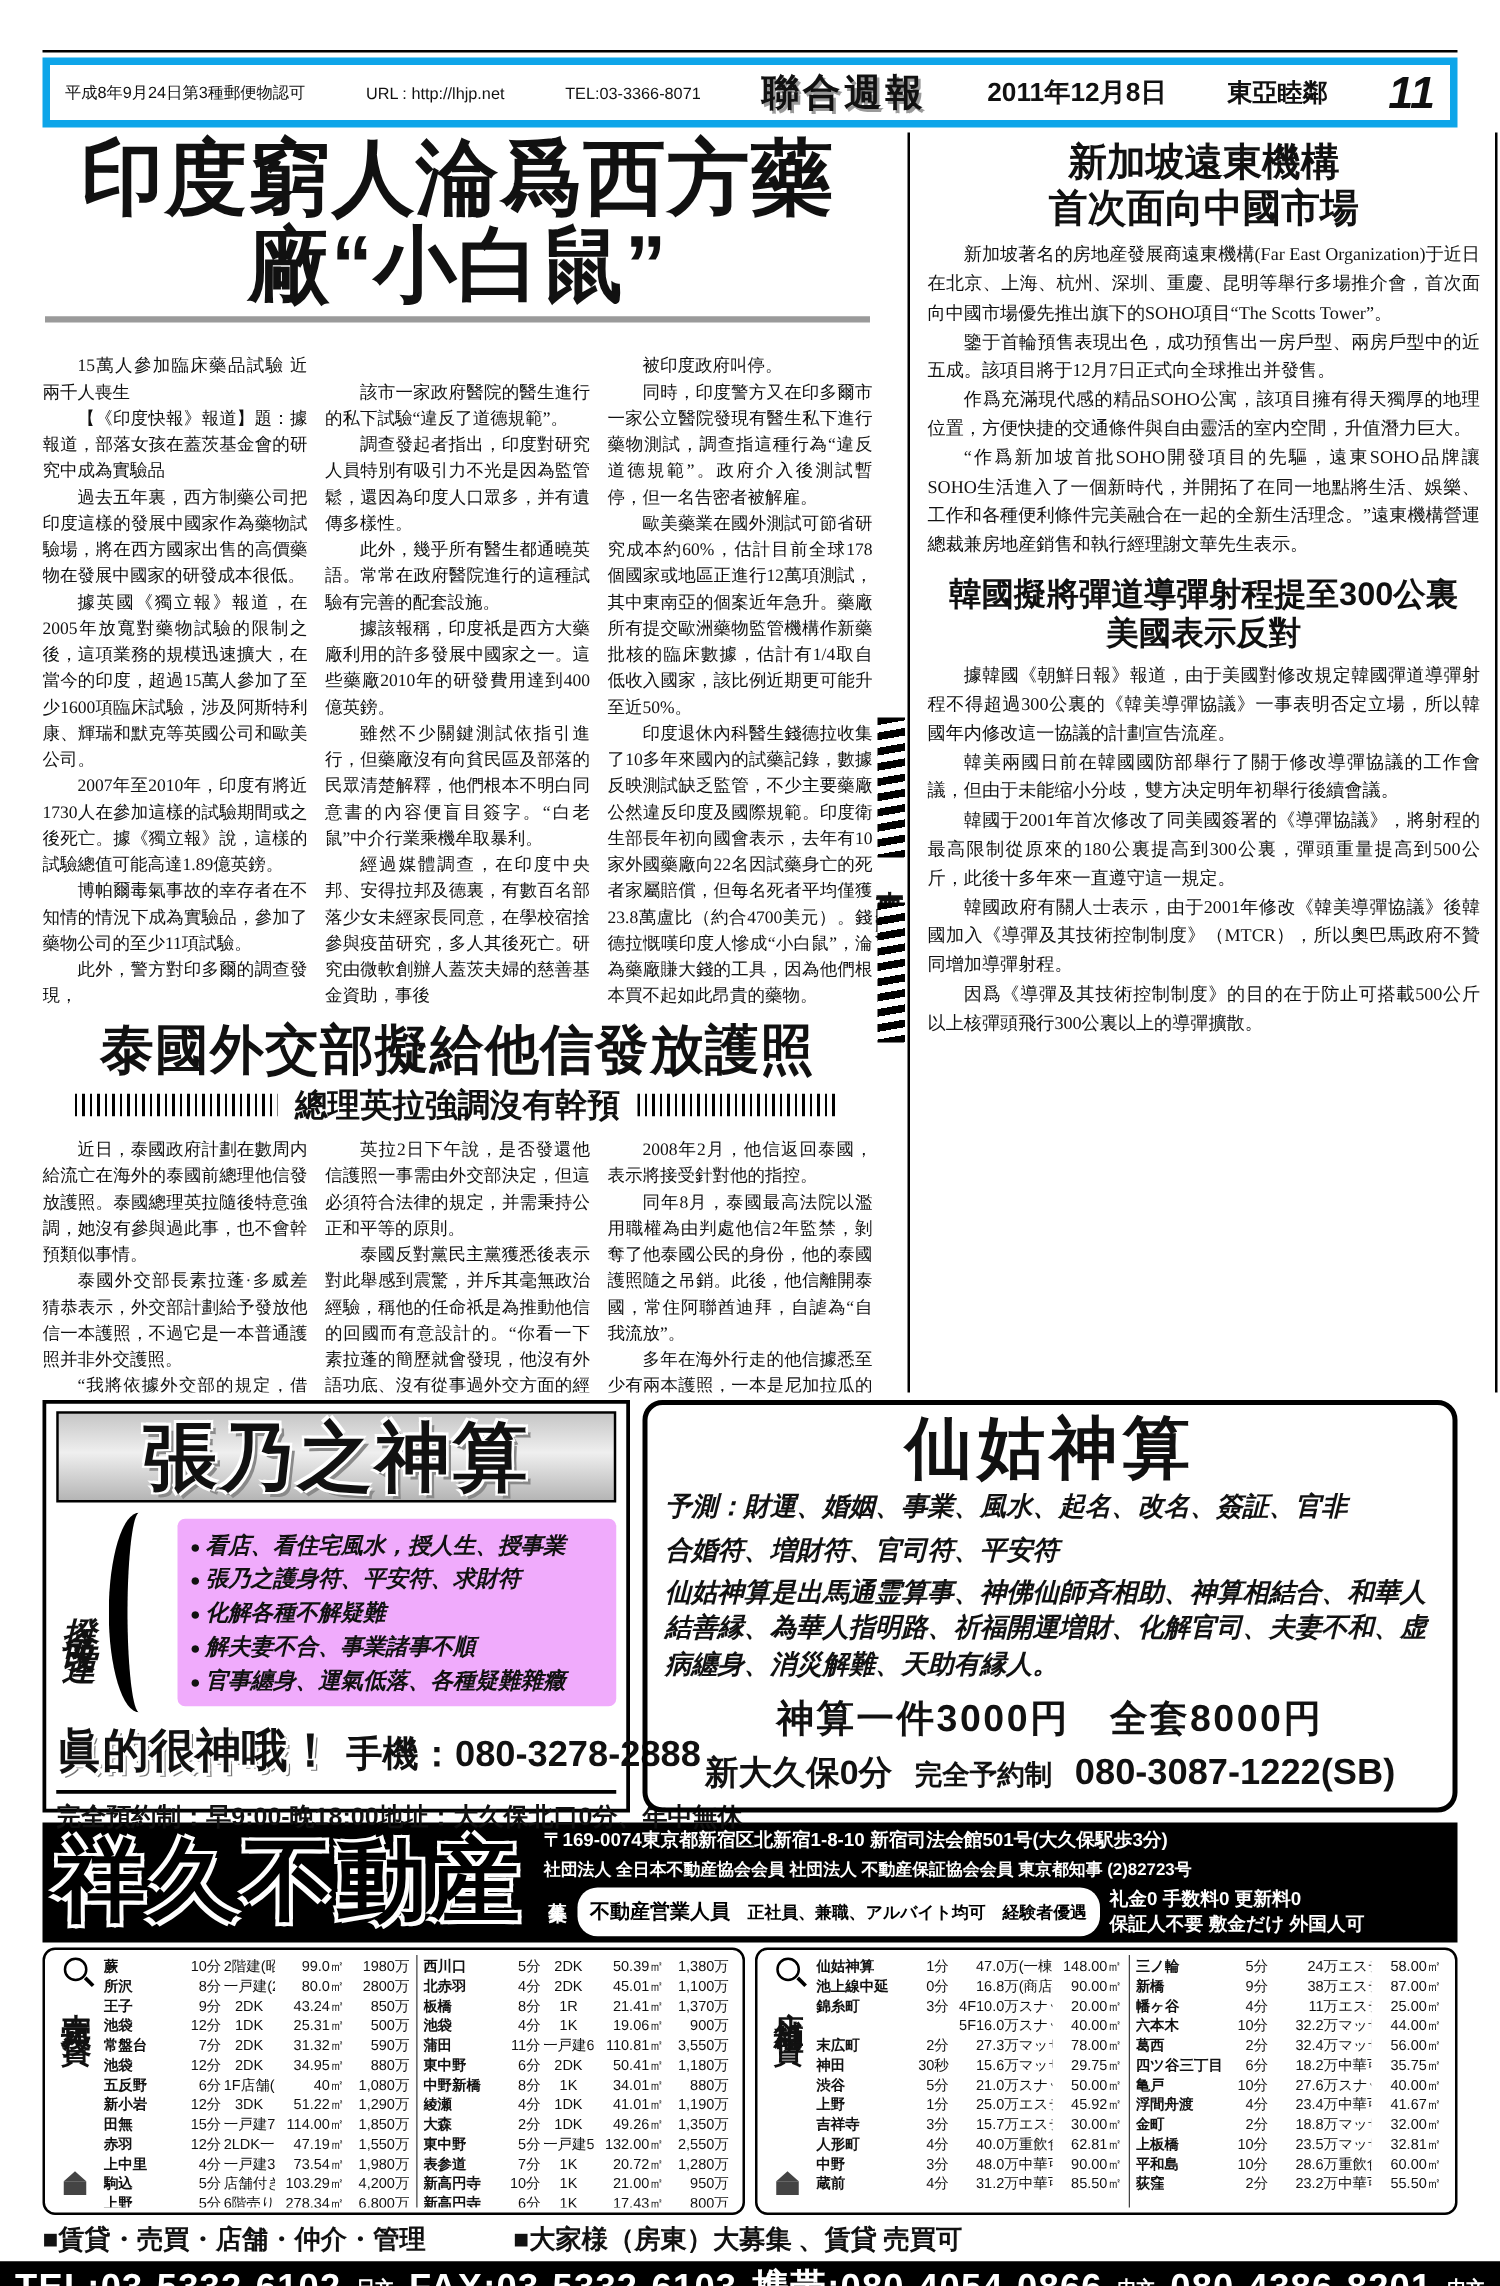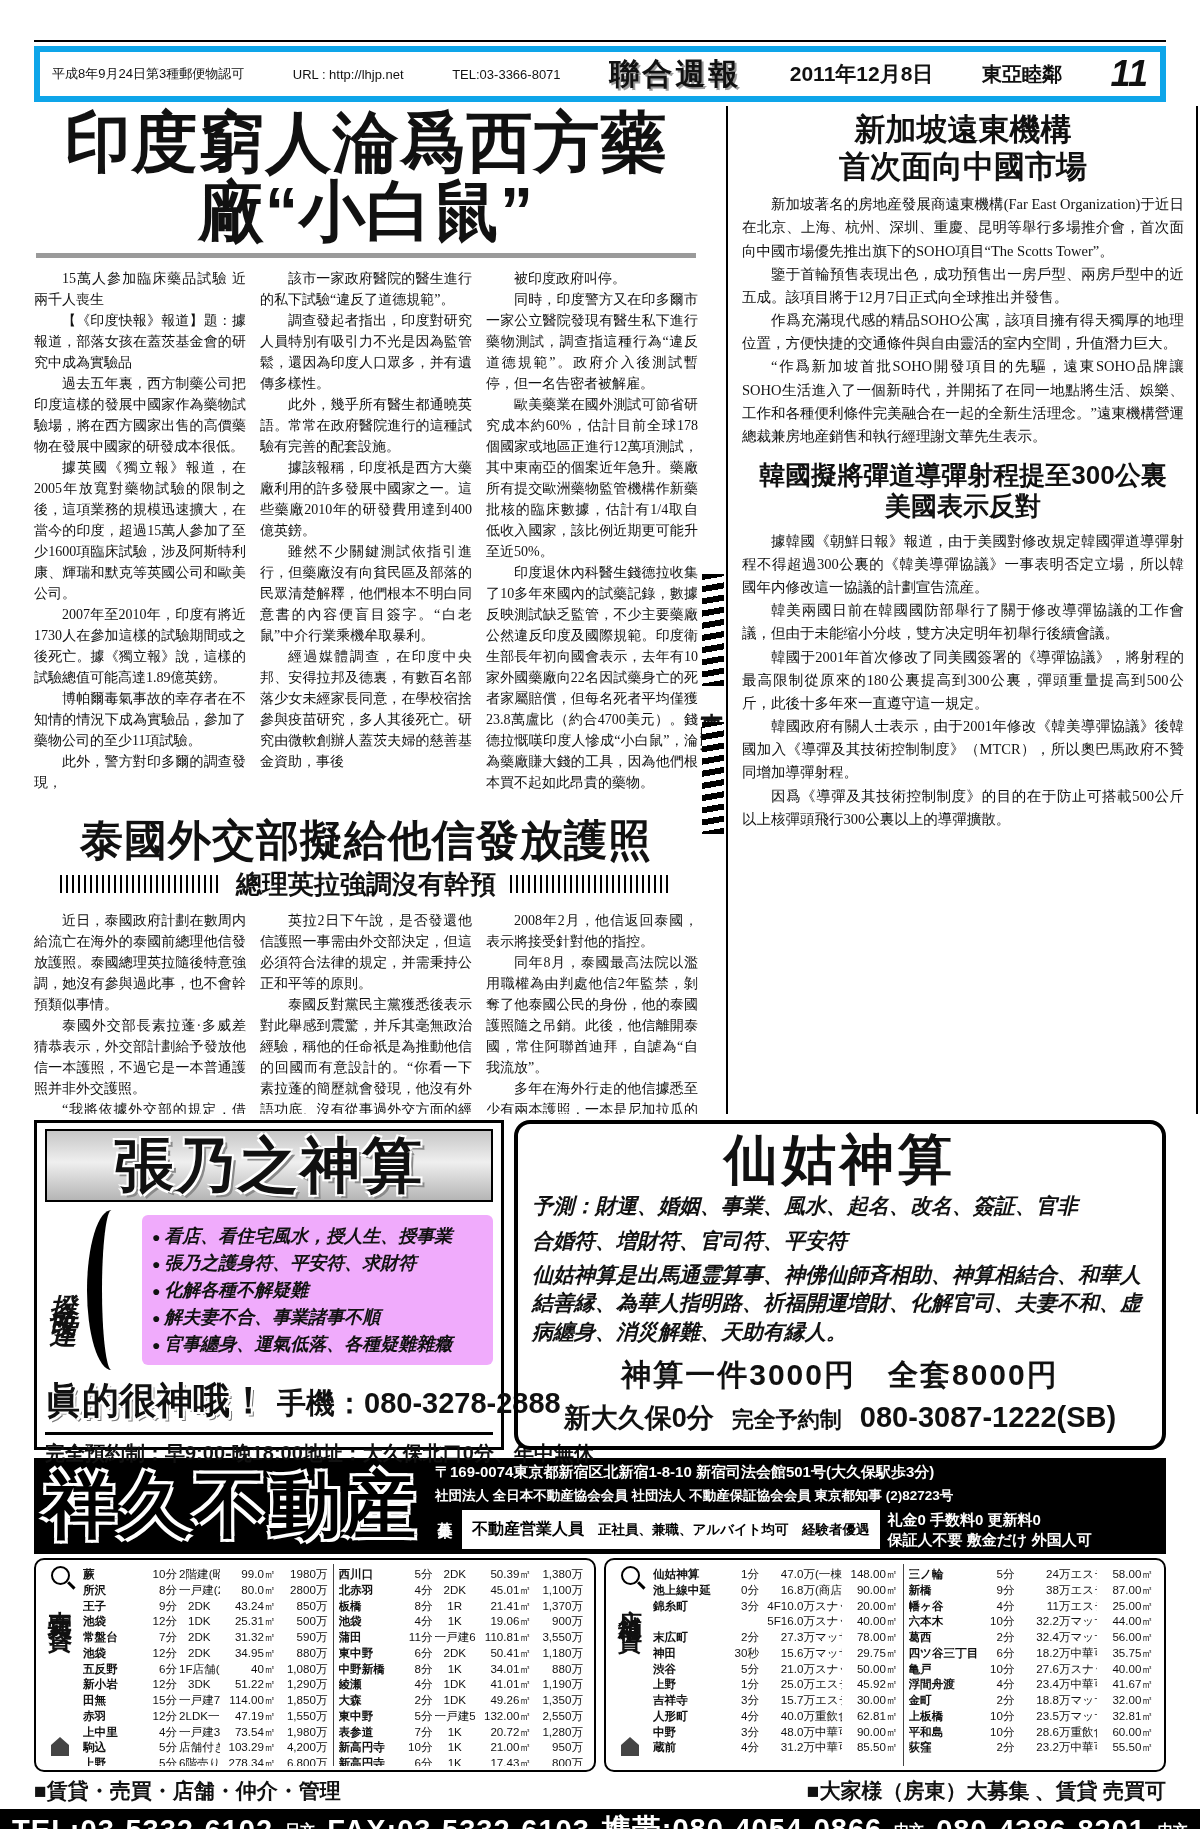--- a/index.html
+++ b/index.html
@@ -20,21 +20,21 @@
   
   .content{display:flex;margin:4px 0 0 34px;height:1008px;position:relative;box-sizing:border-box;}
   .left{width:664px;overflow:hidden;}
   .sidebar{width:472px;border-left:2px solid #000;border-right:2px solid #000;margin-left:28px;
            padding:2px 12px 0 14px;box-sizing:border-box;overflow:hidden;}
 
   .india-headline{font-family:"Liberation Sans","DejaVu Sans",sans-serif;font-weight:900;
                   font-size:66px;margin:2px 0 6px;text-align:center;letter-spacing:1px;line-height:1.05;}
   .gray-rule{height:5px;background:#9a9a9a;margin:0 2px 10px;}
   .cols{display:flex;gap:14px;overflow:hidden;}
-  .cols.india{height:540px;}
+  .cols.india{height:540px;align-items:flex-end;}
   .cols.thai{height:306px;}
   .col{flex:1;overflow:hidden;}
   .col p{margin:0;font-size:14px;line-height:1.5;text-align:justify;text-indent:2em;}
 
   .thai-headline{font-family:"Liberation Sans","DejaVu Sans",sans-serif;font-weight:900;
                  font-size:43px;text-align:center;margin:10px 0 0;letter-spacing:1px;line-height:1.05;}
   .subhead-row{display:flex;align-items:center;gap:14px;margin:4px 26px 8px;}
   .hatch{flex:1;height:18px;background:repeating-linear-gradient(90deg,#000 0 2px,#fff 2px 6px);}
   .subhead{font-family:"Liberation Sans","DejaVu Sans",sans-serif;font-weight:900;font-size:26px;white-space:nowrap;}
 
@@ -87,21 +87,21 @@
   .re-band{background:#000;color:#fff;display:flex;height:96px;overflow:hidden;}
   .re-title{color:#000;font-size:72px;font-weight:900;letter-spacing:3px;line-height:94px;padding:0 10px;
             font-family:"Liberation Sans","DejaVu Sans",sans-serif;white-space:nowrap;
             text-shadow:-3px -3px 0 #fff,3px -3px 0 #fff,-3px 3px 0 #fff,3px 3px 0 #fff;}
   .re-right{flex:1;display:flex;flex-direction:column;justify-content:space-between;padding:5px 6px;overflow:hidden;}
   .re-addr{font-size:15px;font-weight:bold;white-space:nowrap;font-family:"Liberation Sans",sans-serif;}
   .re-addr2{font-size:13.5px;font-weight:bold;white-space:nowrap;font-family:"Liberation Sans",sans-serif;}
   .re-row{display:flex;align-items:stretch;gap:8px;}
   .re-recruit-label{writing-mode:vertical-rl;font-size:15px;font-weight:bold;letter-spacing:2px;
                     font-family:"Liberation Sans",sans-serif;}
-  .re-recruit-box{background:#fff;color:#000;border-radius:0;padding:2px 10px;font-weight:bold;
+  .re-recruit-box{background:#fff;color:#000;border-radius:16px;padding:2px 10px;font-weight:bold;
                   display:flex;gap:14px;align-items:center;font-family:"Liberation Sans",sans-serif;}
   .re-rb-title{font-size:16px;}
   .re-rb-sub{font-size:13.5px;}
   .re-perks{display:flex;flex-direction:column;justify-content:center;font-weight:900;font-size:15px;
             font-family:"Liberation Sans",sans-serif;white-space:nowrap;line-height:1.3;}
 
   .re-tables{display:flex;gap:8px;margin-top:4px;height:214px;}
   .re-panel{flex:1;border:2px solid #000;border-radius:10px;display:flex;padding:4px 6px;
             box-sizing:border-box;overflow:hidden;}
   .re-label{width:36px;display:flex;flex-direction:column;align-items:center;flex:none;}
@@ -119,21 +119,21 @@
         font-family:"Liberation Sans","DejaVu Sans",sans-serif;}
   .tcell{overflow:hidden;}
   .tcell.place{width:64px;font-weight:bold;}
   .tcell.place2{width:76px;font-weight:bold;}
   .tcell.walk{width:30px;text-align:right;padding-right:2px;}
   .tcell.desc{flex:1;text-align:center;}
   .tcell.rent{width:54px;text-align:right;}
   .tcell.size{width:56px;text-align:right;}
   .tcell.price{width:52px;text-align:right;}
 
-  .re-footer{display:flex;justify-content:space-between;gap:70px;font-weight:900;font-size:21px;margin:5px 0 4px;}
+  .re-footer{display:flex;justify-content:flex-start;gap:70px;font-weight:900;font-size:21px;margin:5px 0 4px;}
 
   .phonebar{background:#000;color:#fff;height:42px;display:flex;align-items:center;justify-content:center;
             gap:12px;font-family:"Liberation Sans","DejaVu Sans",sans-serif;font-weight:900;white-space:nowrap;}
   .pb-num{font-size:29px;letter-spacing:1px;}
   .pb-tag{font-size:15px;}
 </style>
 </head>
 <body>
 
 <div class="page">

